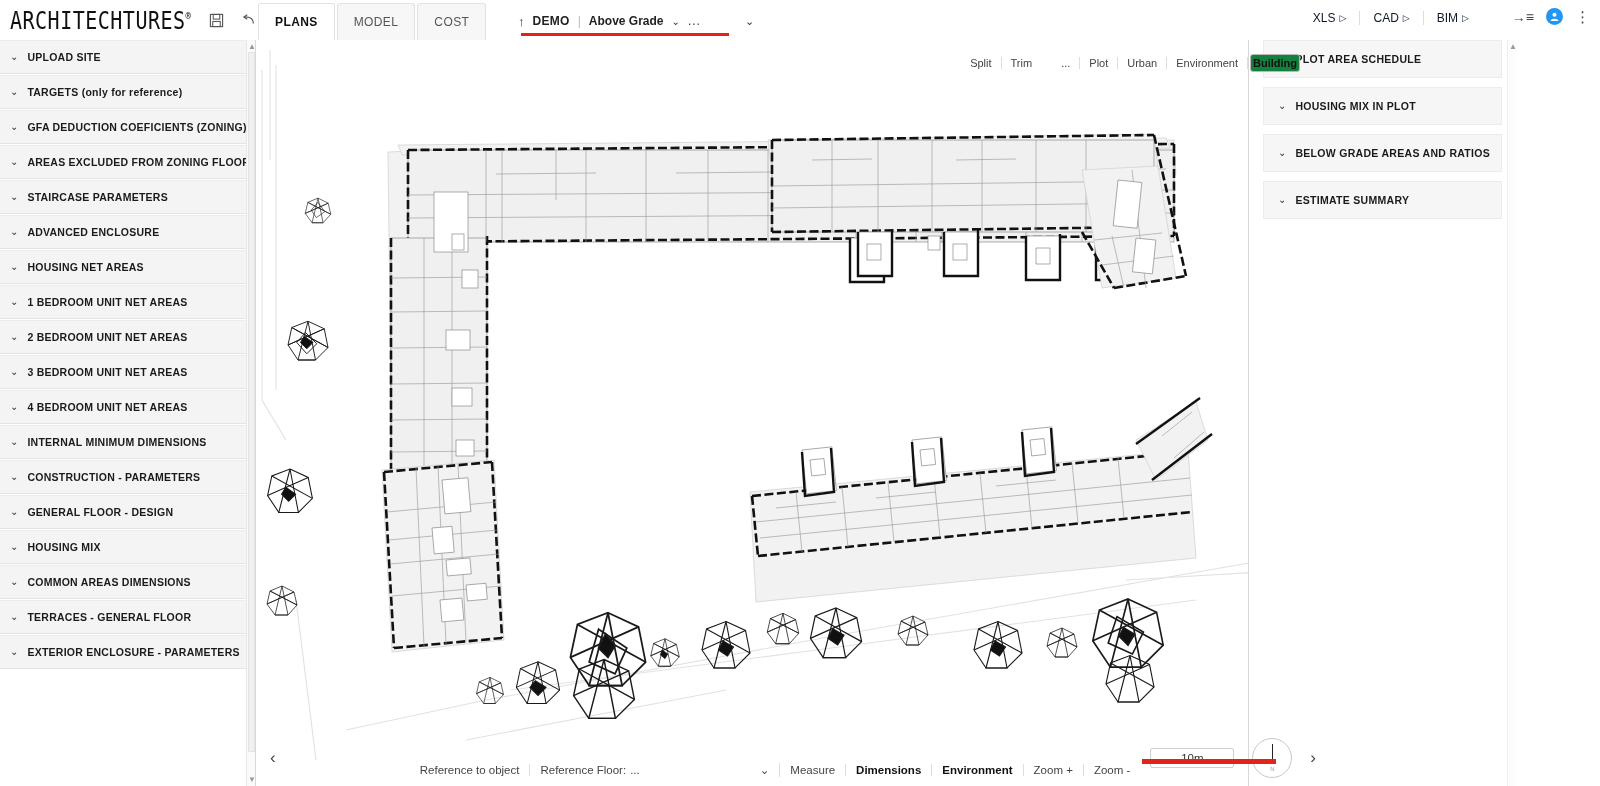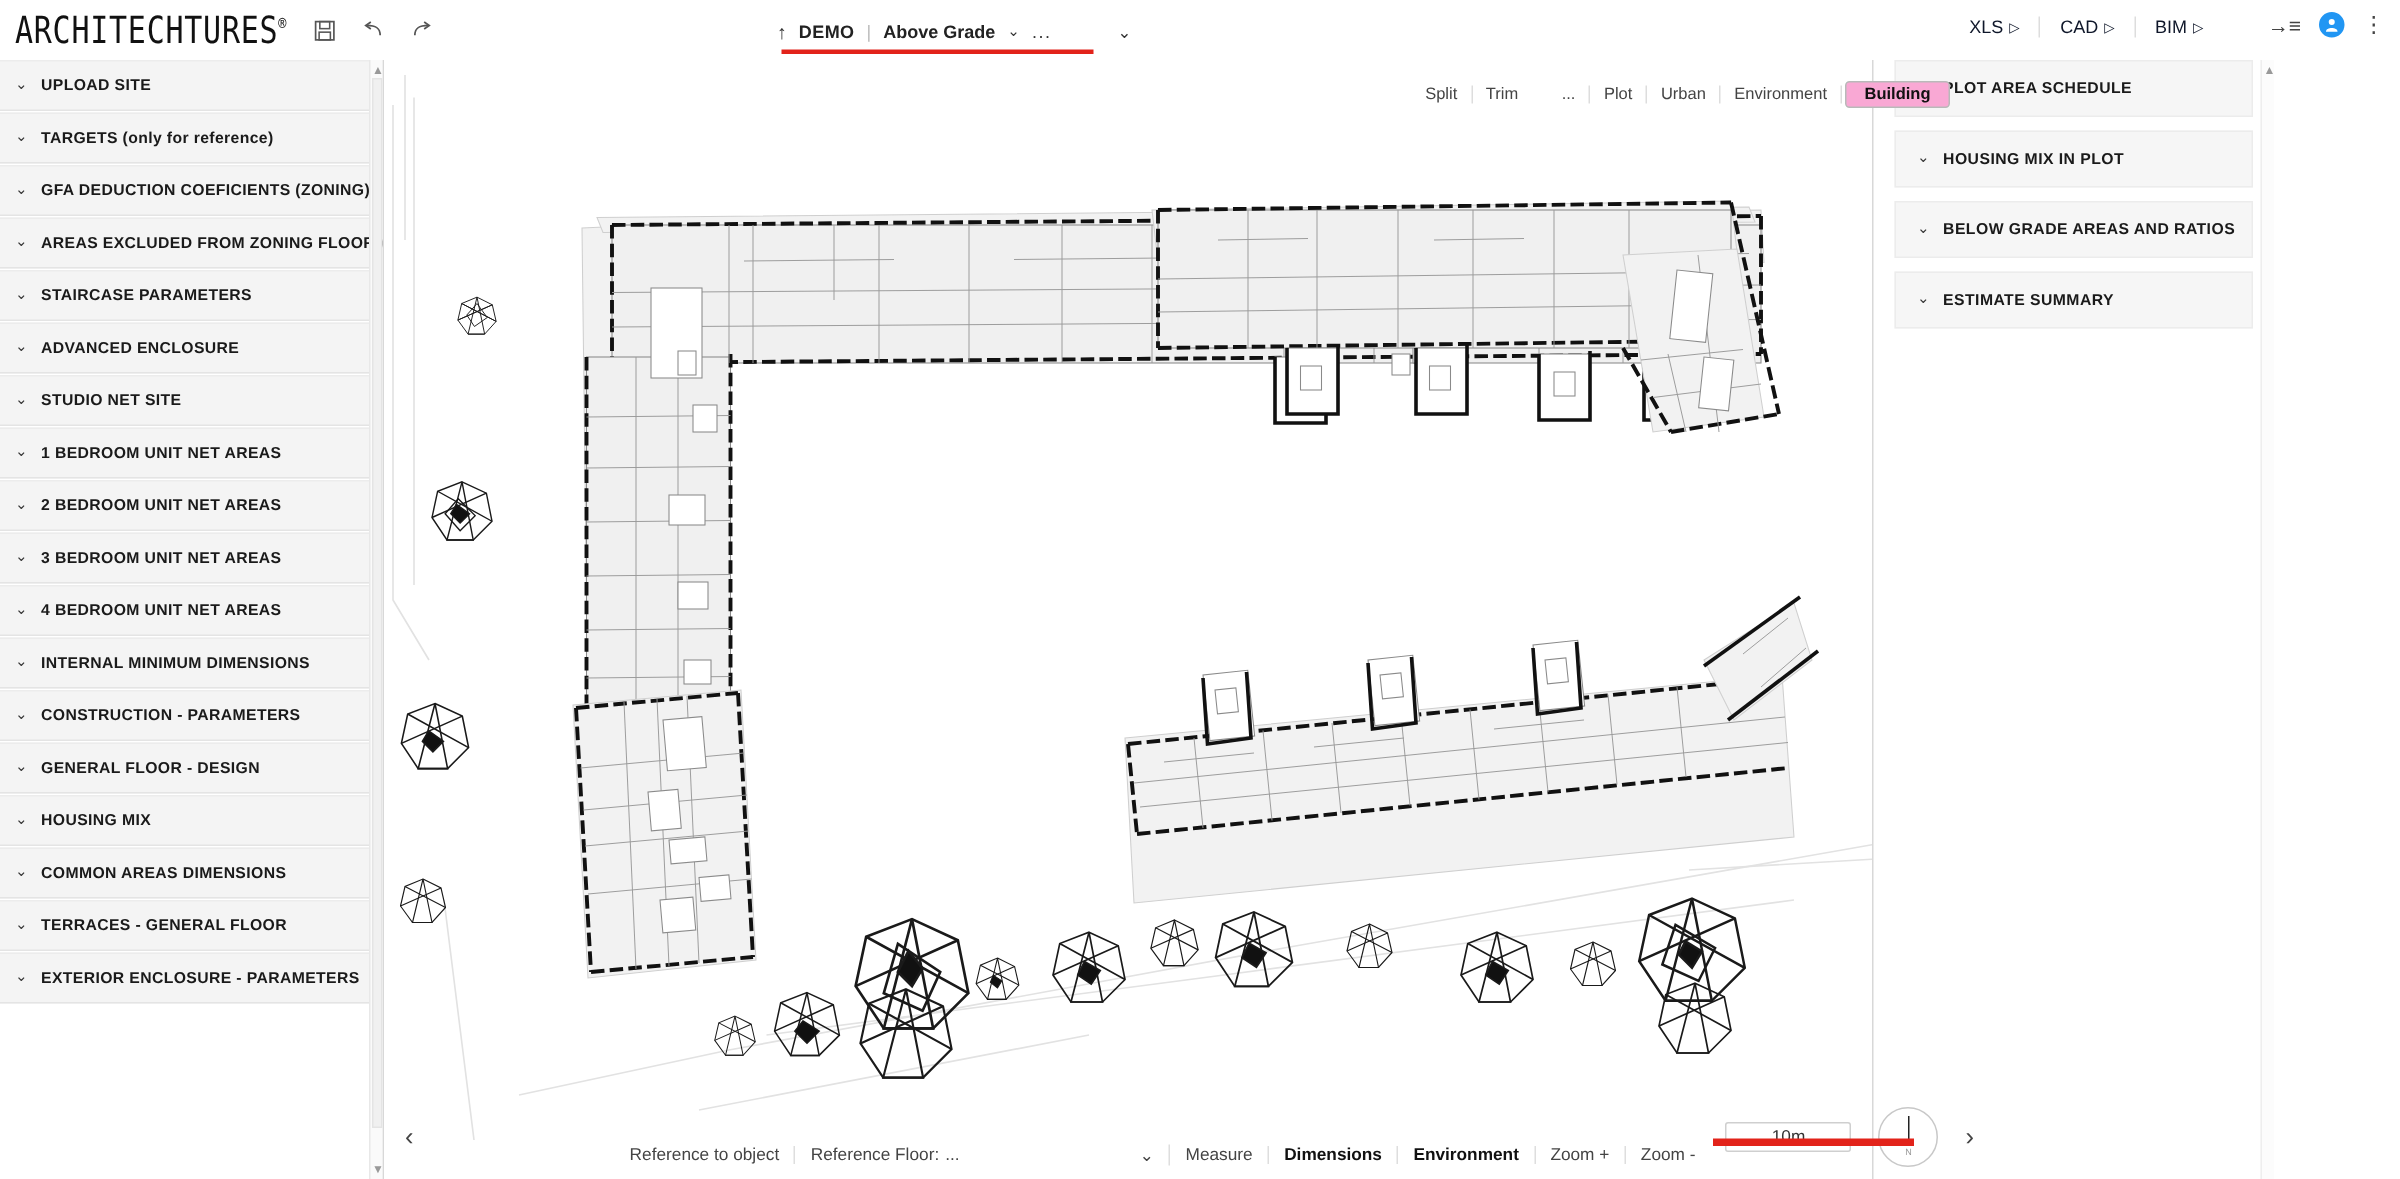--- a/index.html
+++ b/index.html
@@ -104,22 +104,22 @@
 
   
   .cvtools {
     position: absolute; right: 32px; top: 14px; display: flex; align-items: center;
     font-size: 11px; color: #444; z-index: 25;
   }
   .cvt { padding: 0 9px; border-right: 1px solid #ddd; cursor: pointer; white-space: nowrap; }
   .cvt:last-child { border-right: none; }
   .cvt.sep2 { border-right: none; padding-right: 20px; }
   .cvt.boxed {
-    border: 1px solid #b9b9b9; border-radius: 3px; background: #f9a8d4; font-weight: 700;
-    color: #111; padding: 2px 12px; margin-left: 2px;
+    border: 1px solid #b9b9b9; border-radius: 3px; background: #15803d; font-weight: 700;
+    color: #111; padding: 2px 2px; margin-left: 2px;
   }
 
   
   .cvbottom {
     position: absolute; left: 0; bottom: 0; width: 1076px; height: 56px;
     display: flex; align-items: center; font-size: 11.5px; color: #444; z-index: 25;
   }
   .bt { padding: 0 10px; border-right: 1px solid #dedede; cursor: pointer; white-space: nowrap; margin-top: 23px; }
   .bt.noborder { border-right: none; }
   .bt.bold { font-weight: 700; color: #111; }
@@ -180,20 +180,31 @@
           </svg>
       </span>
       <span class="tb-ic">
         <svg width="16" height="14" viewBox="0 0 18 14">
             <path d="M4 11 C4 5 8 3.5 14 3.5" fill="none" stroke="#555" stroke-width="1.3"></path>
             <path d="M11 1 L14.8 3.6 L11 6.2" fill="none" stroke="#555" stroke-width="1.3"></path>
           </svg>
       </span>
     </div>
 
+    <div class="tabs">
+      <div class="tab active">
+          <span>PLANS</span>
+        </div>
+      <div class="tab">
+          <span>MODEL</span>
+        </div>
+      <div class="tab">
+          <span>COST</span>
+        </div>
+    </div>
 
     <div class="projsel">
       <span class="up-arrow">↑</span>
       <span class="demo">DEMO</span>
       <span class="divider">|</span>
       <span class="grade">Above Grade</span>
       <span class="caret">⌄</span>
       <span class="dots">...</span>
       <span class="caret2">⌄</span>
     </div>
@@ -248,21 +259,21 @@
         <div class="sb-item">
           <span class="chev">⌄</span>
           <span class="txt">STAIRCASE PARAMETERS</span>
         </div>
         <div class="sb-item">
           <span class="chev">⌄</span>
           <span class="txt">ADVANCED ENCLOSURE</span>
         </div>
         <div class="sb-item">
           <span class="chev">⌄</span>
-          <span class="txt">STUDIO NET SITE</span>
+          <span class="txt">HOUSING NET AREAS</span>
         </div>
         <div class="sb-item">
           <span class="chev">⌄</span>
           <span class="txt">1 BEDROOM UNIT NET AREAS</span>
         </div>
         <div class="sb-item">
           <span class="chev">⌄</span>
           <span class="txt">2 BEDROOM UNIT NET AREAS</span>
         </div>
         <div class="sb-item">

